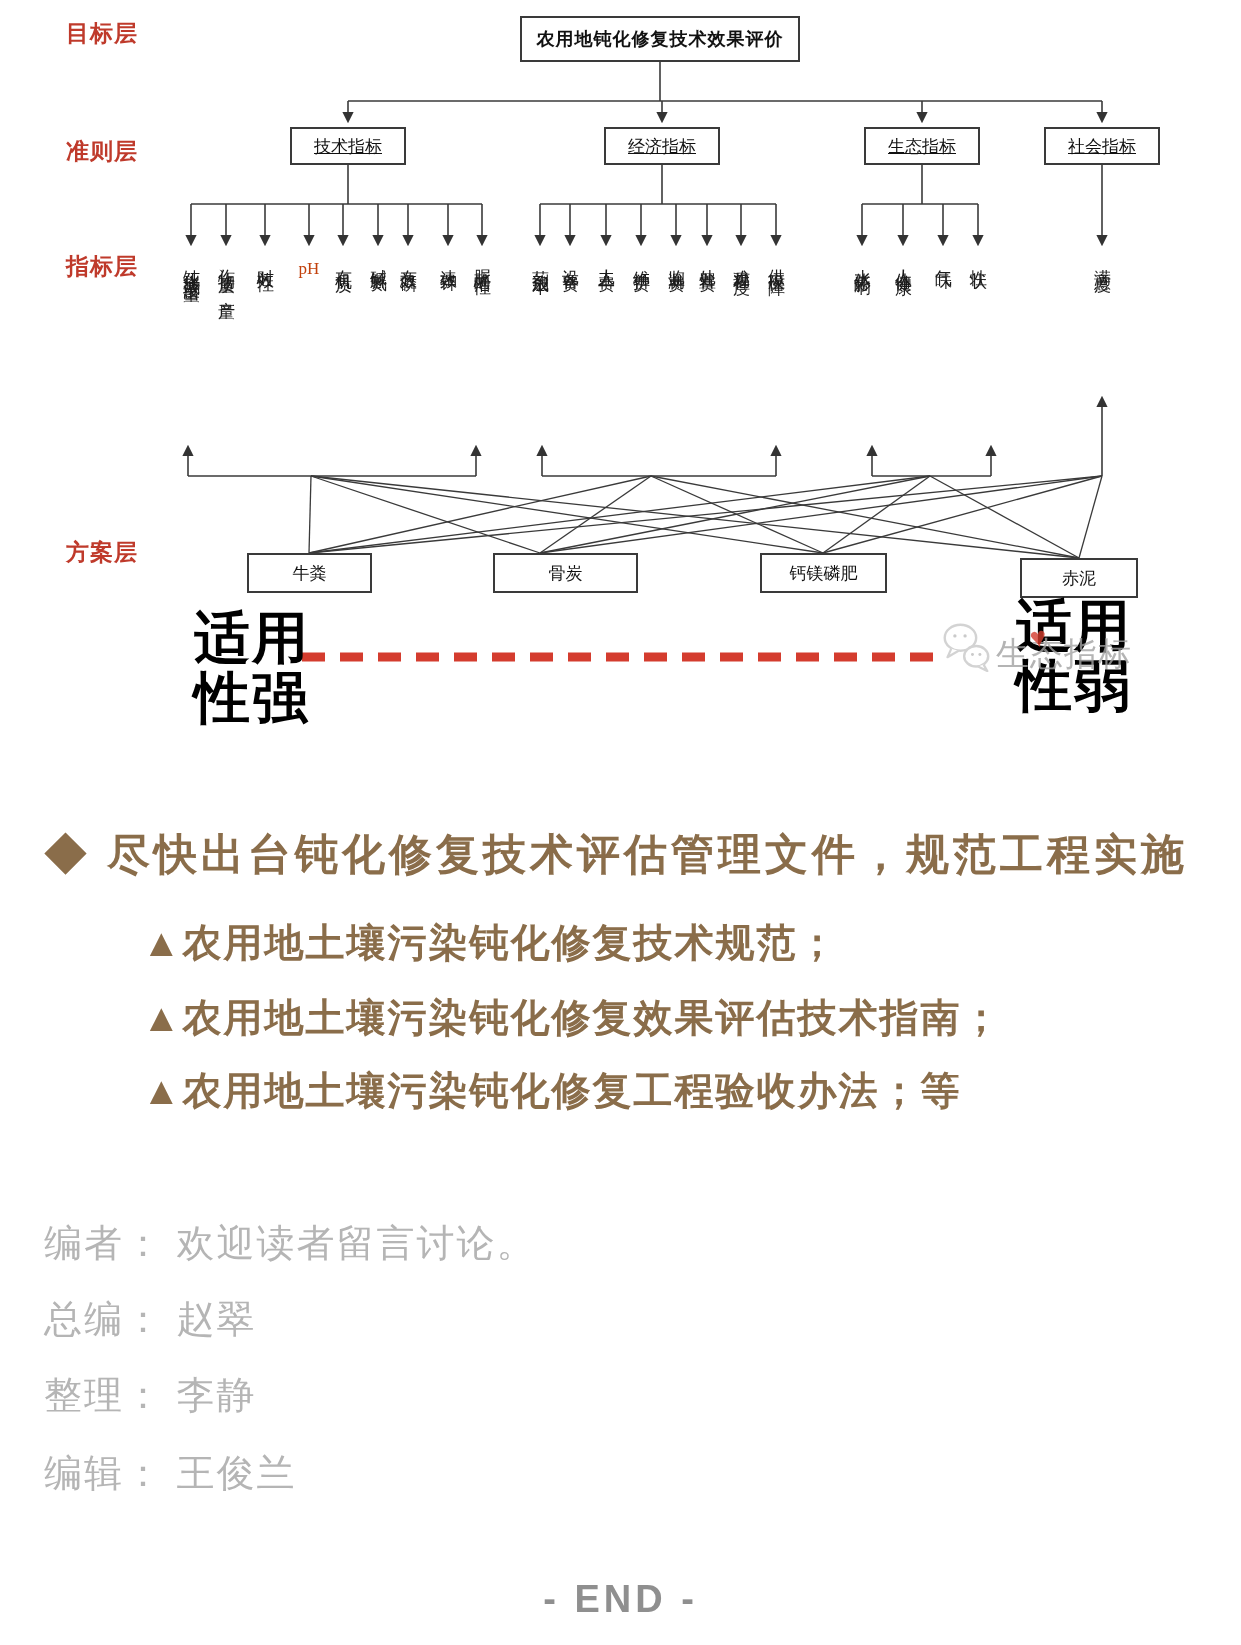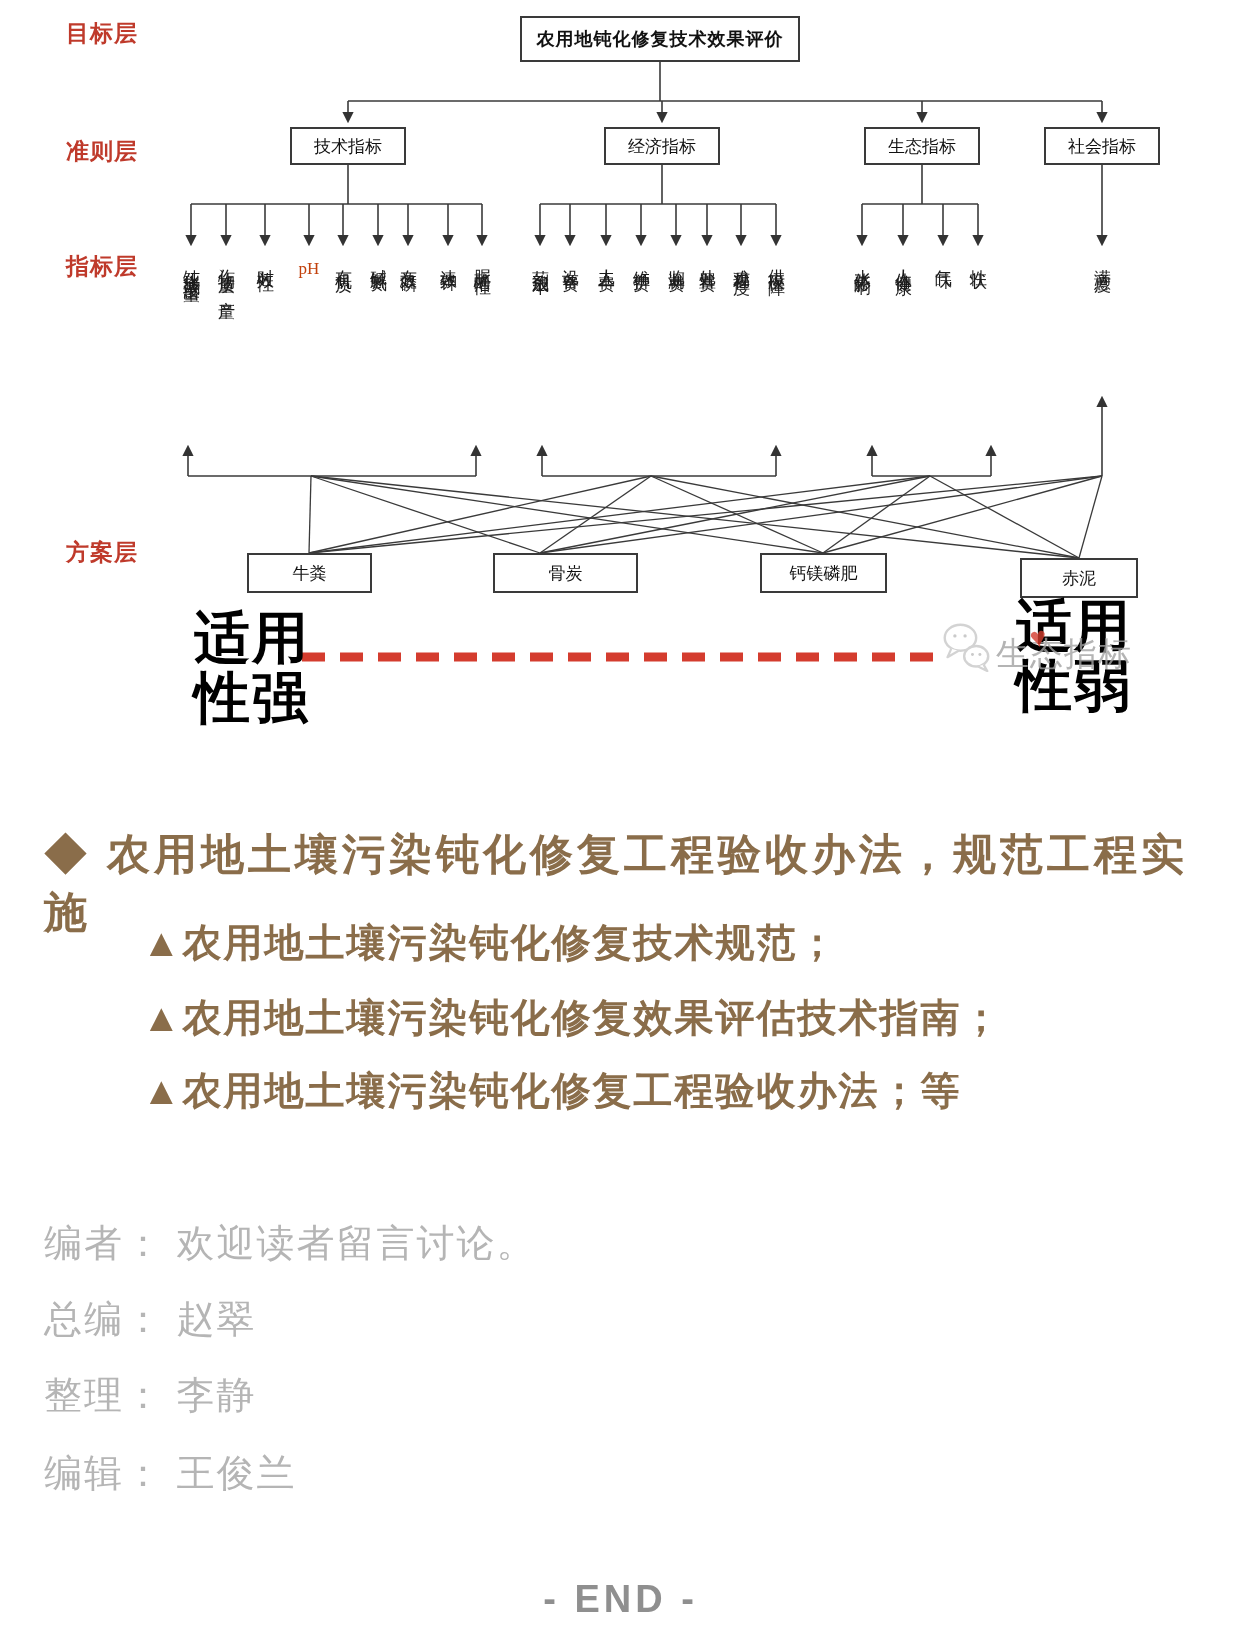--- a/index.html
+++ b/index.html
@@ -7,21 +7,21 @@
         font-family:"Liberation Sans",sans-serif;}
   
   .diagram{position:absolute;left:0;top:0;width:1241px;height:770px;
            font-family:"Liberation Serif",serif;}
   .wires{position:absolute;left:0;top:0;}
   .layer{position:absolute;left:66px;color:#bf3a2b;font-weight:700;font-size:23px;
          font-family:"Liberation Sans",sans-serif;letter-spacing:1px;}
   .box{position:absolute;border:2px solid #3a3a3a;background:#fff;display:flex;
        align-items:center;justify-content:center;color:#111;box-sizing:border-box;}
   .box.root{left:520px;top:16px;width:280px;height:46px;font-size:18px;font-weight:700;letter-spacing:1px;}
-  .box.crit{top:127px;width:116px;height:38px;font-size:17px;}
+  .box.crit{top:127px;width:116px;height:38px;font-size:17px;text-decoration:underline;}
   .box.scheme{top:553px;height:40px;font-size:17px;}
   .vlabel{position:absolute;top:256px;writing-mode:vertical-rl;text-orientation:upright;
           font-size:17px;letter-spacing:3px;color:#1b1b1b;transform:translateX(-50%);line-height:20px;}
   .hlabel{position:absolute;top:259px;font-size:17px;color:#c2410c;transform:translateX(-50%);}
   .apply{position:absolute;font-size:56px;font-weight:700;color:#000;line-height:1.08;
          white-space:pre-line;letter-spacing:2px;font-family:"Liberation Sans",sans-serif;}
   .watermark{position:absolute;left:938px;top:616px;width:230px;height:60px;opacity:.8;}
   .wm-icon{position:absolute;left:0;top:6px;}
   .wm-text{position:absolute;left:58px;top:16px;font-size:33px;color:#a2a2a2;
            font-family:"Liberation Sans",sans-serif;letter-spacing:1px;}
@@ -180,21 +180,21 @@
         <circle cx="37" cy="35" r="1.6" fill="#bdbdbd"></circle>
         <circle cx="45" cy="35" r="1.6" fill="#bdbdbd"></circle>
       </svg>
       <span class="wm-text">生态指标</span>
       <span class="wm-heart">♥</span>
     </div>
 
   </section>
 
   <section>
-    <h2 class="heading">◆ 农用地土壤污染钝化修复工程验收办法，规范工程实施</h2>
+    <h2 class="heading">◆ 尽快出台钝化修复技术评估管理文件，规范工程实施</h2>
     <p class="bullet" style="top:916px">▲农用地土壤污染钝化修复技术规范；</p>
     <p class="bullet" style="top:991px">▲农用地土壤污染钝化修复效果评估技术指南；</p>
     <p class="bullet" style="top:1064px">▲农用地土壤污染钝化修复工程验收办法；等</p>
 
     <p class="credit" style="top:1218px">编者： 欢迎读者留言讨论。</p>
     <p class="credit" style="top:1294px">总编： 赵翠</p>
     <p class="credit" style="top:1370px">整理： 李静</p>
     <p class="credit" style="top:1448px">编辑： 王俊兰</p>
 
     <p class="endmark">- END -</p>

